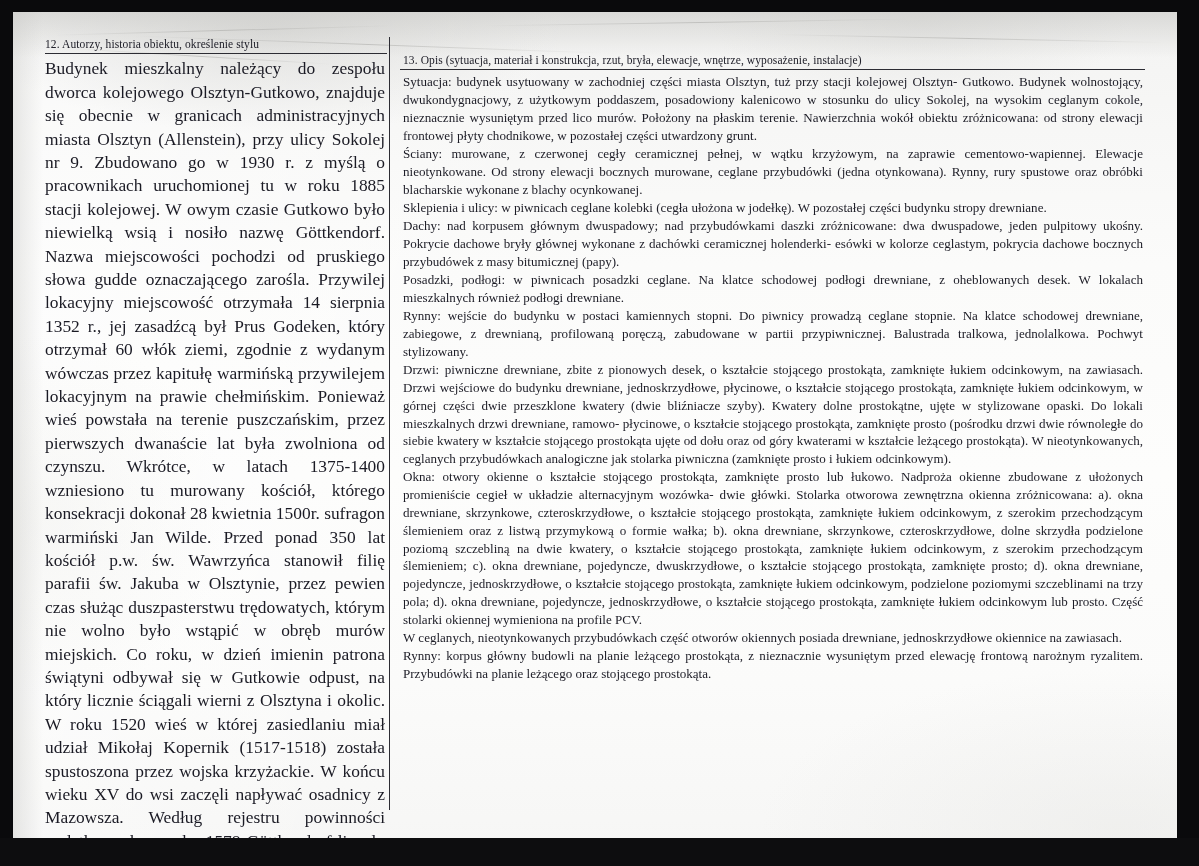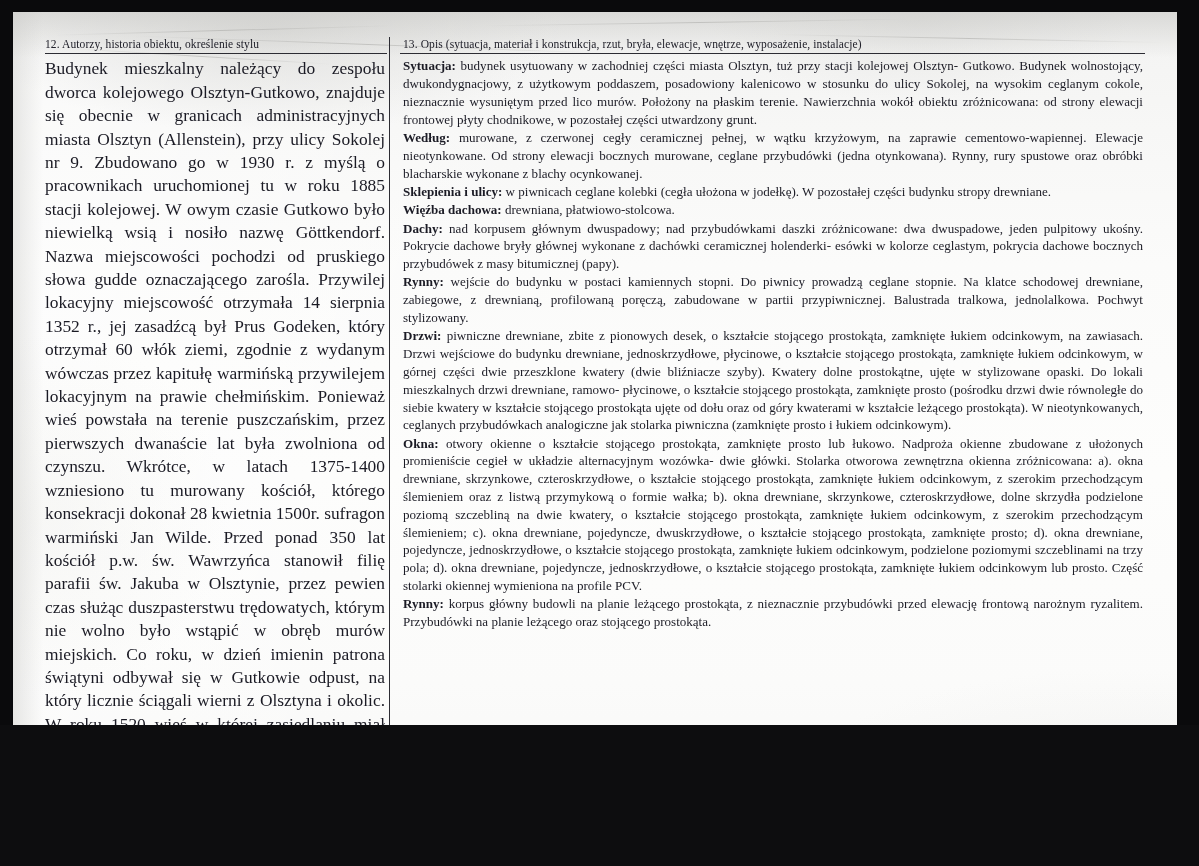--- a/index.html
+++ b/index.html
@@ -12,21 +12,21 @@
     height: 866px;
     overflow: hidden;
     font-family: "Liberation Serif", "DejaVu Serif", serif;
   }
 
   
   .scan {
     position: absolute;
     left: 0; top: 0;
     width: 1199px;
-    height: 725px;
+    height: 838px;
     background: #0a0a0c;
     overflow: hidden;
   }
   .paper {
     position: absolute;
     left: 13px;
     top: 12px;
     width: 1164px;
     height: 840px;
     background:
@@ -97,21 +97,21 @@
   .hdr {
     font-size: 11.5px;
     line-height: 1.25;
     color: #20202a;
     border-bottom: 1px solid #2c2c33;
     padding-bottom: 2px;
     margin-bottom: 3px;
     white-space: nowrap;
     letter-spacing: 0.1px;
   }
-  .col-right .hdr { padding-left: 3px; }
+  .col-right .hdr { padding-left: 3px; margin-top: 16px; }
 
   
   .body-left {
     font-size: 17.4px;
     line-height: 1.345;
     color: #1a1a24;
     text-align: justify;
     text-justify: inter-word;
     padding-right: 2px;
     hyphens: none;
@@ -123,21 +123,21 @@
   .body-right {
     font-size: 13.05px;
     line-height: 1.365;
     color: #1b1b25;
     text-align: justify;
     text-justify: inter-word;
     padding-left: 3px;
     padding-right: 2px;
   }
   .body-right p { margin: 0 0 0.5px 0; }
-  .body-right .lbl { font-weight: bold; }
+  .body-right .lbl { font-weight: normal; }
 
   
   .table { filter: blur(0.17px); }
 </style>
 </head>
 <body>
 
 <div class="scan">
   <div class="paper">
     <div class="shade-top"></div>
@@ -160,26 +160,27 @@
           </p>
         </div>
       </div>
 
       <div class="vrule"></div>
 
       <div class="col-right">
         <div class="hdr">13. Opis (sytuacja, materiał i konstrukcja, rzut, bryła, elewacje, wnętrze, wyposażenie, instalacje)</div>
         <div class="body-right" id="right-body">
             <p><span class="lbl">Sytuacja:</span><span> budynek usytuowany w zachodniej części miasta Olsztyn, tuż przy stacji kolejowej Olsztyn- Gutkowo. Budynek wolnostojący, dwukondygnacjowy, z użytkowym poddaszem, posadowiony kalenicowo w stosunku do ulicy Sokolej, na wysokim ceglanym cokole, nieznacznie wysuniętym przed lico murów. Położony na płaskim terenie. Nawierzchnia wokół obiektu zróżnicowana: od strony elewacji frontowej płyty chodnikowe, w pozostałej części utwardzony grunt.</span></p>
-            <p><span class="lbl">Według:</span><span> murowane, z czerwonej cegły ceramicznej pełnej, w wątku krzyżowym, na zaprawie cementowo-wapiennej. Elewacje nieotynkowane. Od strony elewacji bocznych murowane, ceglane przybudówki (jedna otynkowana). Rynny, rury spustowe oraz obróbki blacharskie wykonane z blachy ocynkowanej.</span></p>
+            <p><span class="lbl">Ściany:</span><span> murowane, z czerwonej cegły ceramicznej pełnej, w wątku krzyżowym, na zaprawie cementowo-wapiennej. Elewacje nieotynkowane. Od strony elewacji bocznych murowane, ceglane przybudówki (jedna otynkowana). Rynny, rury spustowe oraz obróbki blacharskie wykonane z blachy ocynkowanej.</span></p>
             <p><span class="lbl">Sklepienia i ulicy:</span><span> w piwnicach ceglane kolebki (cegła ułożona w jodełkę). W pozostałej części budynku stropy drewniane.</span></p>
-            <p><span class="lbl">Więźba dachowa:</span><span> drewniana, płatwiowo-stolcowa.</span></p>
             <p><span class="lbl">Dachy:</span><span> nad korpusem głównym dwuspadowy; nad przybudówkami daszki zróżnicowane: dwa dwuspadowe, jeden pulpitowy ukośny. Pokrycie dachowe bryły głównej wykonane z dachówki ceramicznej holenderki- esówki w kolorze ceglastym, pokrycia dachowe bocznych przybudówek z masy bitumicznej (papy).</span></p>
+            <p><span class="lbl">Posadzki, podłogi:</span><span> w piwnicach posadzki ceglane. Na klatce schodowej podłogi drewniane, z oheblowanych desek. W lokalach mieszkalnych również podłogi drewniane.</span></p>
             <p><span class="lbl">Rynny:</span><span> wejście do budynku w postaci kamiennych stopni. Do piwnicy prowadzą ceglane stopnie. Na klatce schodowej drewniane, zabiegowe, z drewnianą, profilowaną poręczą, zabudowane w partii przypiwnicznej. Balustrada tralkowa, jednolalkowa. Pochwyt stylizowany.</span></p>
             <p><span class="lbl">Drzwi:</span><span> piwniczne drewniane, zbite z pionowych desek, o kształcie stojącego prostokąta, zamknięte łukiem odcinkowym, na zawiasach. Drzwi wejściowe do budynku drewniane, jednoskrzydłowe, płycinowe, o kształcie stojącego prostokąta, zamknięte łukiem odcinkowym, w górnej części dwie przeszklone kwatery (dwie bliźniacze szyby). Kwatery dolne prostokątne, ujęte w stylizowane opaski. Do lokali mieszkalnych drzwi drewniane, ramowo- płycinowe, o kształcie stojącego prostokąta, zamknięte prosto (pośrodku drzwi dwie równoległe do siebie kwatery w kształcie stojącego prostokąta ujęte od dołu oraz od góry kwaterami w kształcie leżącego prostokąta). W nieotynkowanych, ceglanych przybudówkach analogiczne jak stolarka piwniczna (zamknięte prosto i łukiem odcinkowym).</span></p>
             <p><span class="lbl">Okna:</span><span> otwory okienne o kształcie stojącego prostokąta, zamknięte prosto lub łukowo. Nadproża okienne zbudowane z ułożonych promieniście cegieł w układzie alternacyjnym wozówka- dwie główki. Stolarka otworowa zewnętrzna okienna zróżnicowana: a). okna drewniane, skrzynkowe, czteroskrzydłowe, o kształcie stojącego prostokąta, zamknięte łukiem odcinkowym, z szerokim przechodzącym ślemieniem oraz z listwą przymykową o formie wałka; b). okna drewniane, skrzynkowe, czteroskrzydłowe, dolne skrzydła podzielone poziomą szczebliną na dwie kwatery, o kształcie stojącego prostokąta, zamknięte łukiem odcinkowym, z szerokim przechodzącym ślemieniem; c). okna drewniane, pojedyncze, dwuskrzydłowe, o kształcie stojącego prostokąta, zamknięte prosto; d). okna drewniane, pojedyncze, jednoskrzydłowe, o kształcie stojącego prostokąta, zamknięte łukiem odcinkowym, podzielone poziomymi szczeblinami na trzy pola; d). okna drewniane, pojedyncze, jednoskrzydłowe, o kształcie stojącego prostokąta, zamknięte łukiem odcinkowym lub prosto. Część stolarki okiennej wymieniona na profile PCV.</span></p>
-            <p><span class="lbl">Rynny:</span><span> korpus główny budowli na planie leżącego prostokąta, z nieznacznie przybudówki przed elewację frontową narożnym ryzalitem. Przybudówki na planie leżącego oraz stojącego prostokąta.</span></p>
+            <p><span>W ceglanych, nieotynkowanych przybudówkach część otworów okiennych posiada drewniane, jednoskrzydłowe okiennice na zawiasach.</span></p>
+            <p><span class="lbl">Rynny:</span><span> korpus główny budowli na planie leżącego prostokąta, z nieznacznie wysuniętym przed elewację frontową narożnym ryzalitem. Przybudówki na planie leżącego oraz stojącego prostokąta.</span></p>
           </div>
       </div>
 
     </div>
   </div>
 </div>
 
 </body></html>

